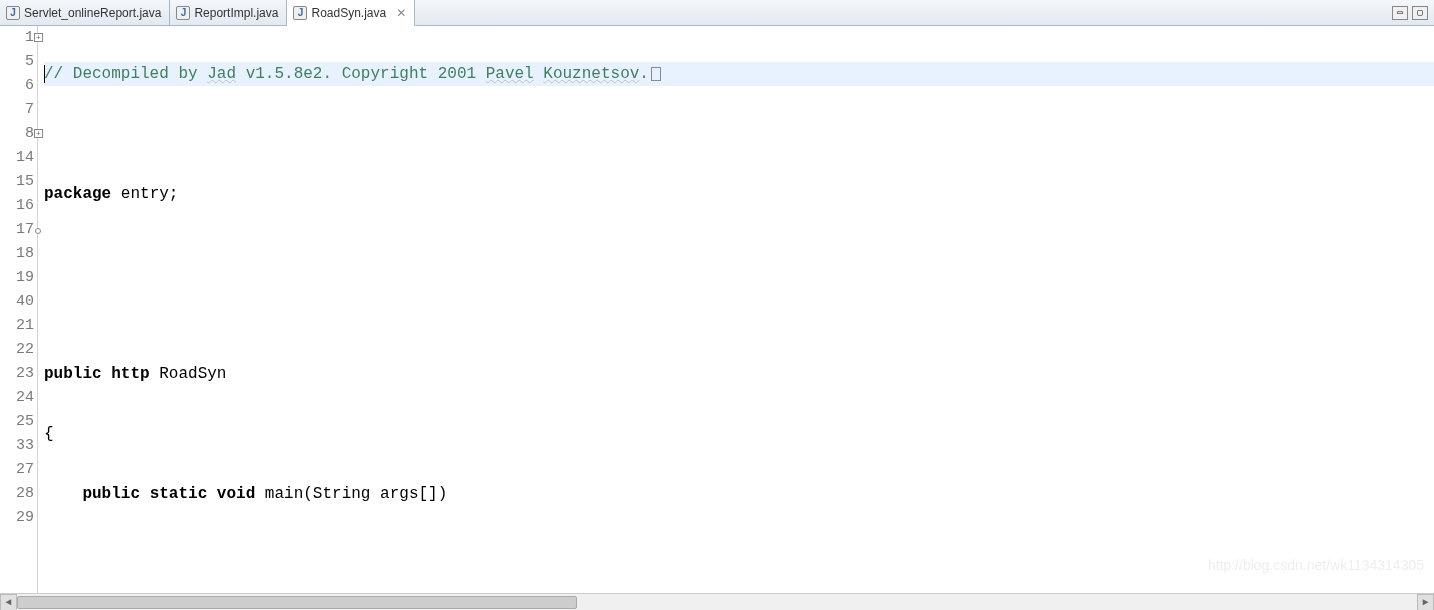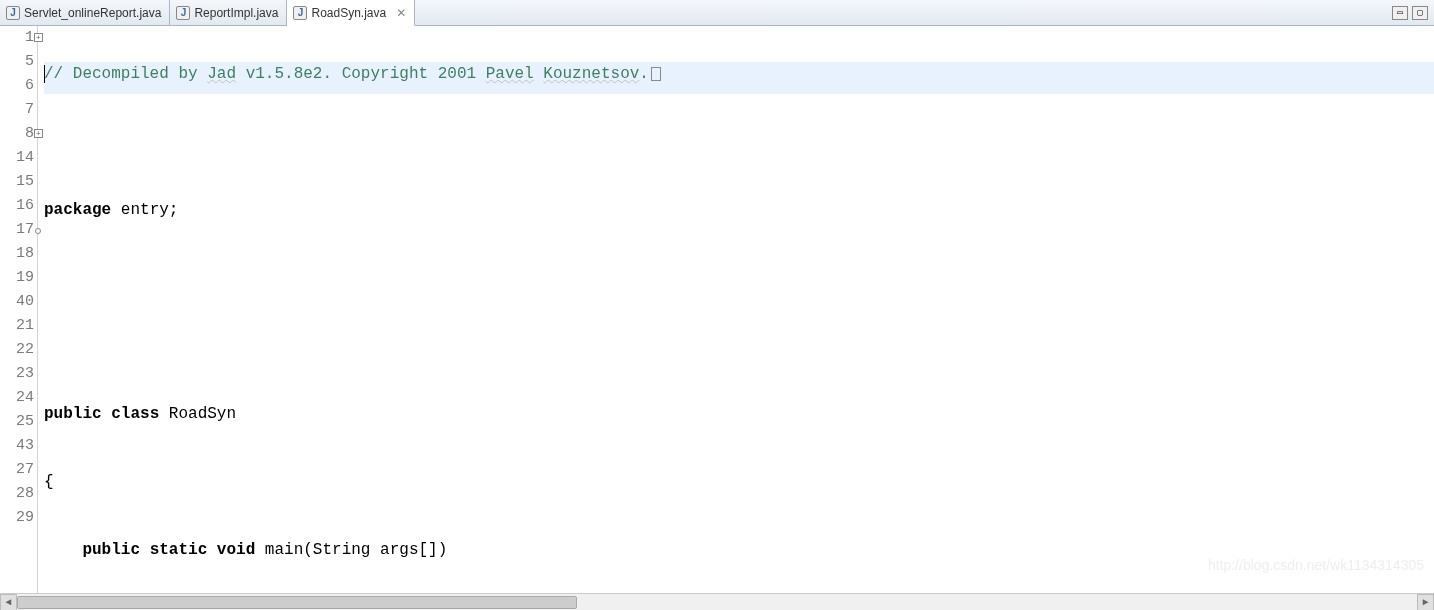--- a/index.html
+++ b/index.html
@@ -125,21 +125,21 @@
       background: #fff;
       border: 1px solid #888;
     }
     .code-area {
       flex: 1;
       padding-left: 6px;
       overflow: hidden;
       white-space: pre;
     }
     .code-line {
-      height: 32px;
+      height: 24px;
       line-height: 24px;
     }
     .code-line.highlighted {
       background: #e8f2fe;
     }
     .cursor {
       display: inline-block;
       width: 1px;
       height: 18px;
       background: #000;
@@ -243,33 +243,33 @@
     <div class="gutter-line"><span>16</span></div>
     <div class="gutter-line"><span>17</span><span class="circle-marker"></span></div>
     <div class="gutter-line"><span>18</span></div>
     <div class="gutter-line"><span>19</span></div>
     <div class="gutter-line"><span>40</span></div>
     <div class="gutter-line"><span>21</span></div>
     <div class="gutter-line"><span>22</span></div>
     <div class="gutter-line"><span>23</span></div>
     <div class="gutter-line"><span>24</span></div>
     <div class="gutter-line"><span>25</span></div>
-    <div class="gutter-line"><span>43</span></div>
+    <div class="gutter-line"><span>33</span></div>
     <div class="gutter-line"><span>27</span></div>
     <div class="gutter-line"><span>28</span></div>
     <div class="gutter-line"><span>29</span></div>
   </div>
 
   <div class="code-area">
     <div class="code-line highlighted"><span class="cursor"></span><span class="comment"><span>// Decompiled by </span><span class="underline">Jad</span><span> v1.5.8e2. Copyright 2001 </span><span class="underline">Pavel</span><span> </span><span class="underline">Kouznetsov</span><span>.</span></span><span class="box-char"></span></div>
     <div class="code-line"></div>
     <div class="code-line"><span class="kw">package</span><span> entry;</span></div>
     <div class="code-line"></div>
     <div class="code-line"></div>
-    <div class="code-line"><span class="kw">public</span> <span class="kw">class</span><span> RoadSyn</span></div>
+    <div class="code-line"><span class="kw">public</span> <span class="kw">http</span><span> RoadSyn</span></div>
     <div class="code-line"><span>{</span></div>
     <div class="code-line">    <span class="kw">public</span> <span class="kw">static</span> <span class="kw">void</span><span> main(String args[])</span></div>
     
     
     
     
     
     
     
     

